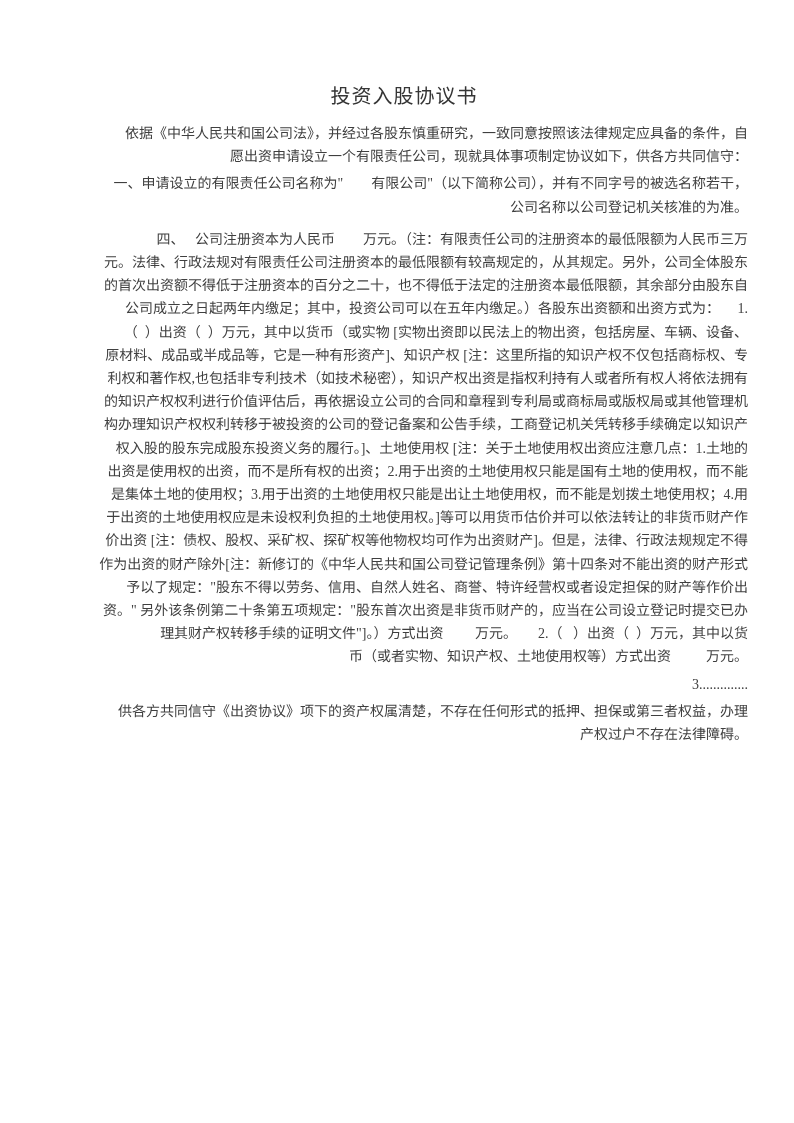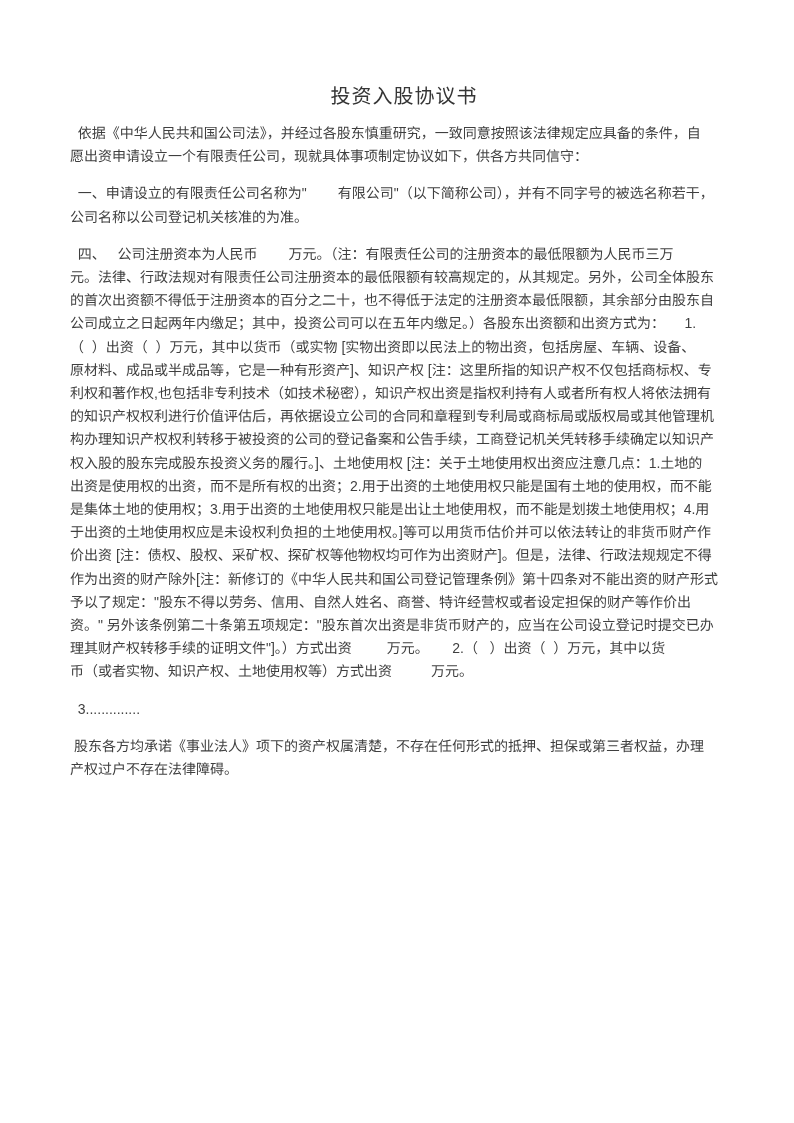--- a/index.html
+++ b/index.html
@@ -6,42 +6,42 @@
       margin: 0;
       padding: 0;
       background: #ffffff;
     }
     .page {
       position: relative;
       width: 794px;
       height: 1123px;
       background: #ffffff;
       overflow: hidden;
-      font-family: Liberation Sans, sans-serif;
+      font-family: Liberation Serif, serif;
       color: #3f3f3f;
     }
     .doc {
       padding: 82px 42px 0 56px;
     }
     .doc-title {
       text-align: center;
       font-size: 20px;
       line-height: 28px;
       font-weight: 400;
       color: #353535;
       letter-spacing: 1px;
       margin: 0;
     }
     .para {
-      margin: 14px;
+      margin: 4px;
       font-size: 14px;
       line-height: 23.2px;
       white-space: pre-wrap;
       word-break: break-all;
-      text-align: left;
+      text-align: right;
     }
     .mt-title { margin-top: 12px; }
     .mt-block { margin-top: 16px; }
     .mt-art4  { margin-top: 9px; }
     .mt-item3 { margin-top: 1px; }
     .mt-art6  { margin-top: 21px; }
   </style>
 </head>
 <body>
 
@@ -73,16 +73,16 @@
 作为出资的财产除外[注：新修订的《中华人民共和国公司登记管理条例》第十四条对不能出资的财产形式
 予以了规定："股东不得以劳务、信用、自然人姓名、商誉、特许经营权或者设定担保的财产等作价出
 资。" 另外该条例第二十条第五项规定："股东首次出资是非货币财产的，应当在公司设立登记时提交已办
 理其财产权转移手续的证明文件"]。）方式出资         万元。      2.（   ）出资（  ）万元，其中以货
 币（或者实物、知识产权、土地使用权等）方式出资          万元。</p>
 
     <p class="para mt-item3">  3..............</p>
 
 
 
-    <p class="para"> 股东各方均承诺《事业法人》项下的资产权属清楚，不存在任何形式的抵押、担保或第三者权益，办理
+    <p class="para"> 供各方共同信守《出资协议》项下的资产权属清楚，不存在任何形式的抵押、担保或第三者权益，办理
 产权过户不存在法律障碍。</p>
   </div>
 </div>
 
 </body></html>

